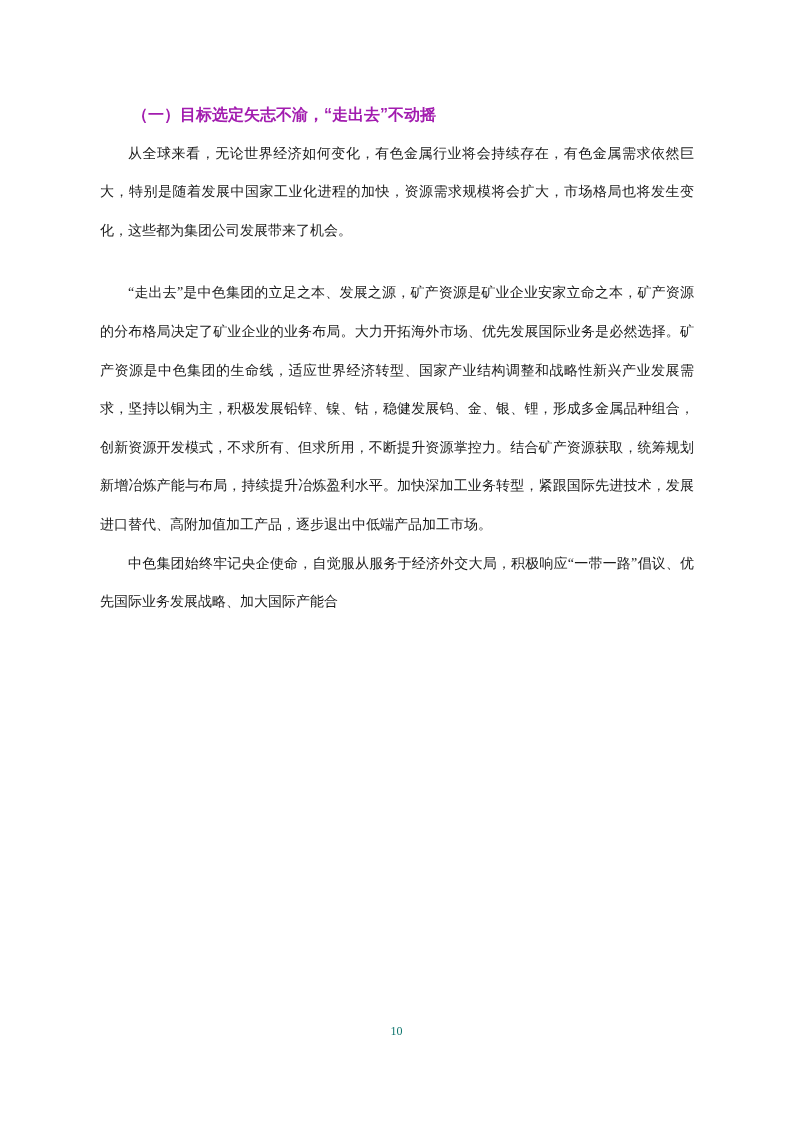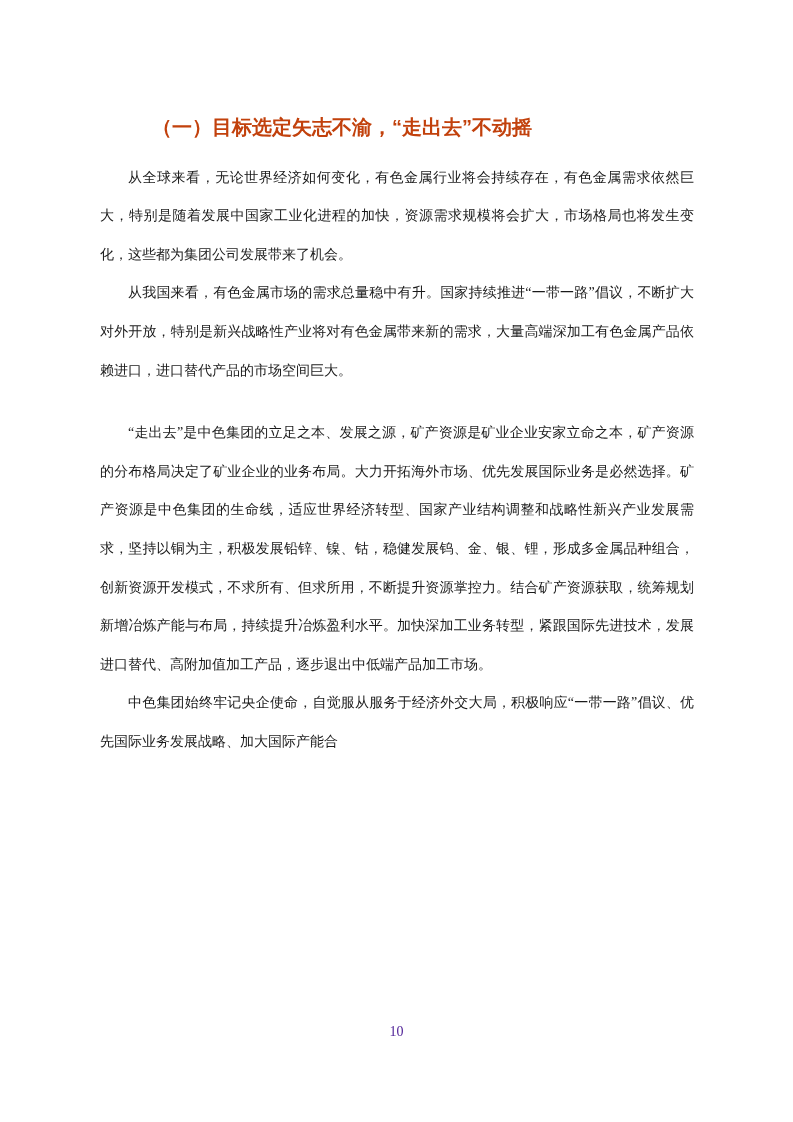--- a/index.html
+++ b/index.html
@@ -25,47 +25,46 @@
   .para {
     margin: 0;
     font-size: 14px;
     line-height: 38.6px;
     text-align: justify;
     text-indent: 2em;
     font-family: "Liberation Serif", serif;
     color: #1a1a1a;
   }
   .heading {
-    margin: 12px;
-    font-size: 20px;
+    margin: 0;
+    font-size: 16px;
     line-height: 38.6px;
     font-weight: bold;
     text-indent: 2em;
     font-family: "Liberation Sans", sans-serif;
-    color: #c2410c;
+    color: #a21caf;
   }
   .para-spaced {
     margin-top: 24px;
   }
   .page-number {
     position: absolute;
     left: 0;
     right: 0;
     top: 1024px;
     text-align: center;
-    font-size: 14px;
+    font-size: 12px;
     font-family: "Liberation Serif", serif;
-    color: #4c1d95;
+    color: #0f766e;
   }
 </style>
 </head>
 <body>
 
 <div class="page">
   <div class="content">
     <h3 class="heading">（一）目标选定矢志不渝，“走出去”不动摇</h3>
     <p class="para">从全球来看，无论世界经济如何变化，有色金属行业将会持续存在，有色金属需求依然巨大，特别是随着发展中国家工业化进程的加快，资源需求规模将会扩大，市场格局也将发生变化，这些都为集团公司发展带来了机会。</p>
-    <p class="para">从我国来看，有色金属市场的需求总量稳中有升。国家持续推进“一带一路”倡议，不断扩大对外开放，特别是新兴战略性产业将对有色金属带来新的需求，大量高端深加工有色金属产品依赖进口，进口替代产品的市场空间巨大。</p>
     <p class="para para-spaced">“走出去”是中色集团的立足之本、发展之源，矿产资源是矿业企业安家立命之本，矿产资源的分布格局决定了矿业企业的业务布局。大力开拓海外市场、优先发展国际业务是必然选择。矿产资源是中色集团的生命线，适应世界经济转型、国家产业结构调整和战略性新兴产业发展需求，坚持以铜为主，积极发展铅锌、镍、钴，稳健发展钨、金、银、锂，形成多金属品种组合，创新资源开发模式，不求所有、但求所用，不断提升资源掌控力。结合矿产资源获取，统筹规划新增冶炼产能与布局，持续提升冶炼盈利水平。加快深加工业务转型，紧跟国际先进技术，发展进口替代、高附加值加工产品，逐步退出中低端产品加工市场。</p>
     <p class="para">中色集团始终牢记央企使命，自觉服从服务于经济外交大局，积极响应“一带一路”倡议、优先国际业务发展战略、加大国际产能合</p>
   </div>
   <div class="page-number">10</div>
 </div>
 
 </body></html>

